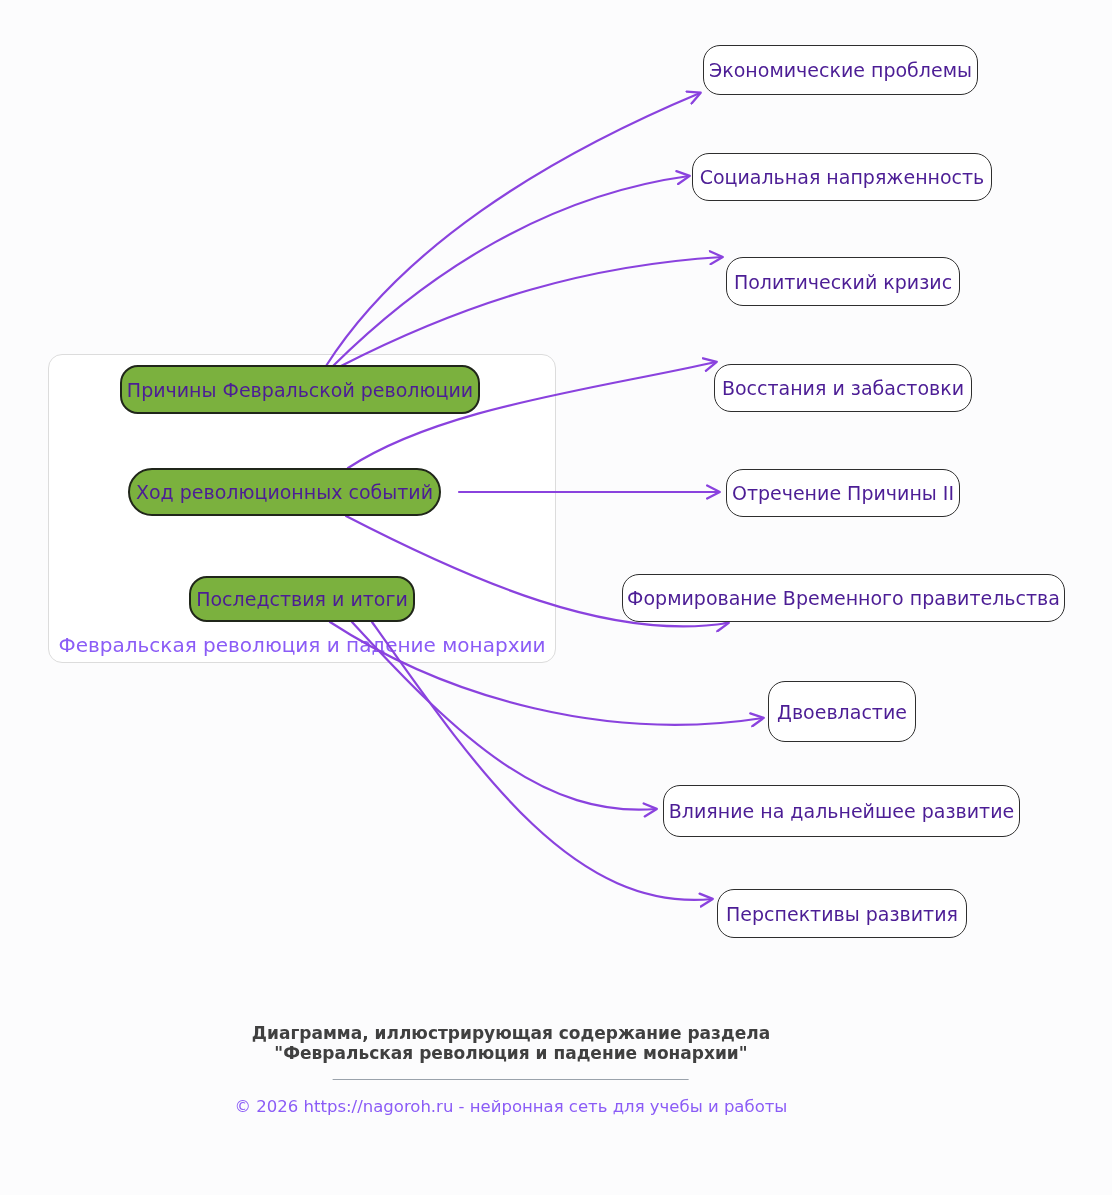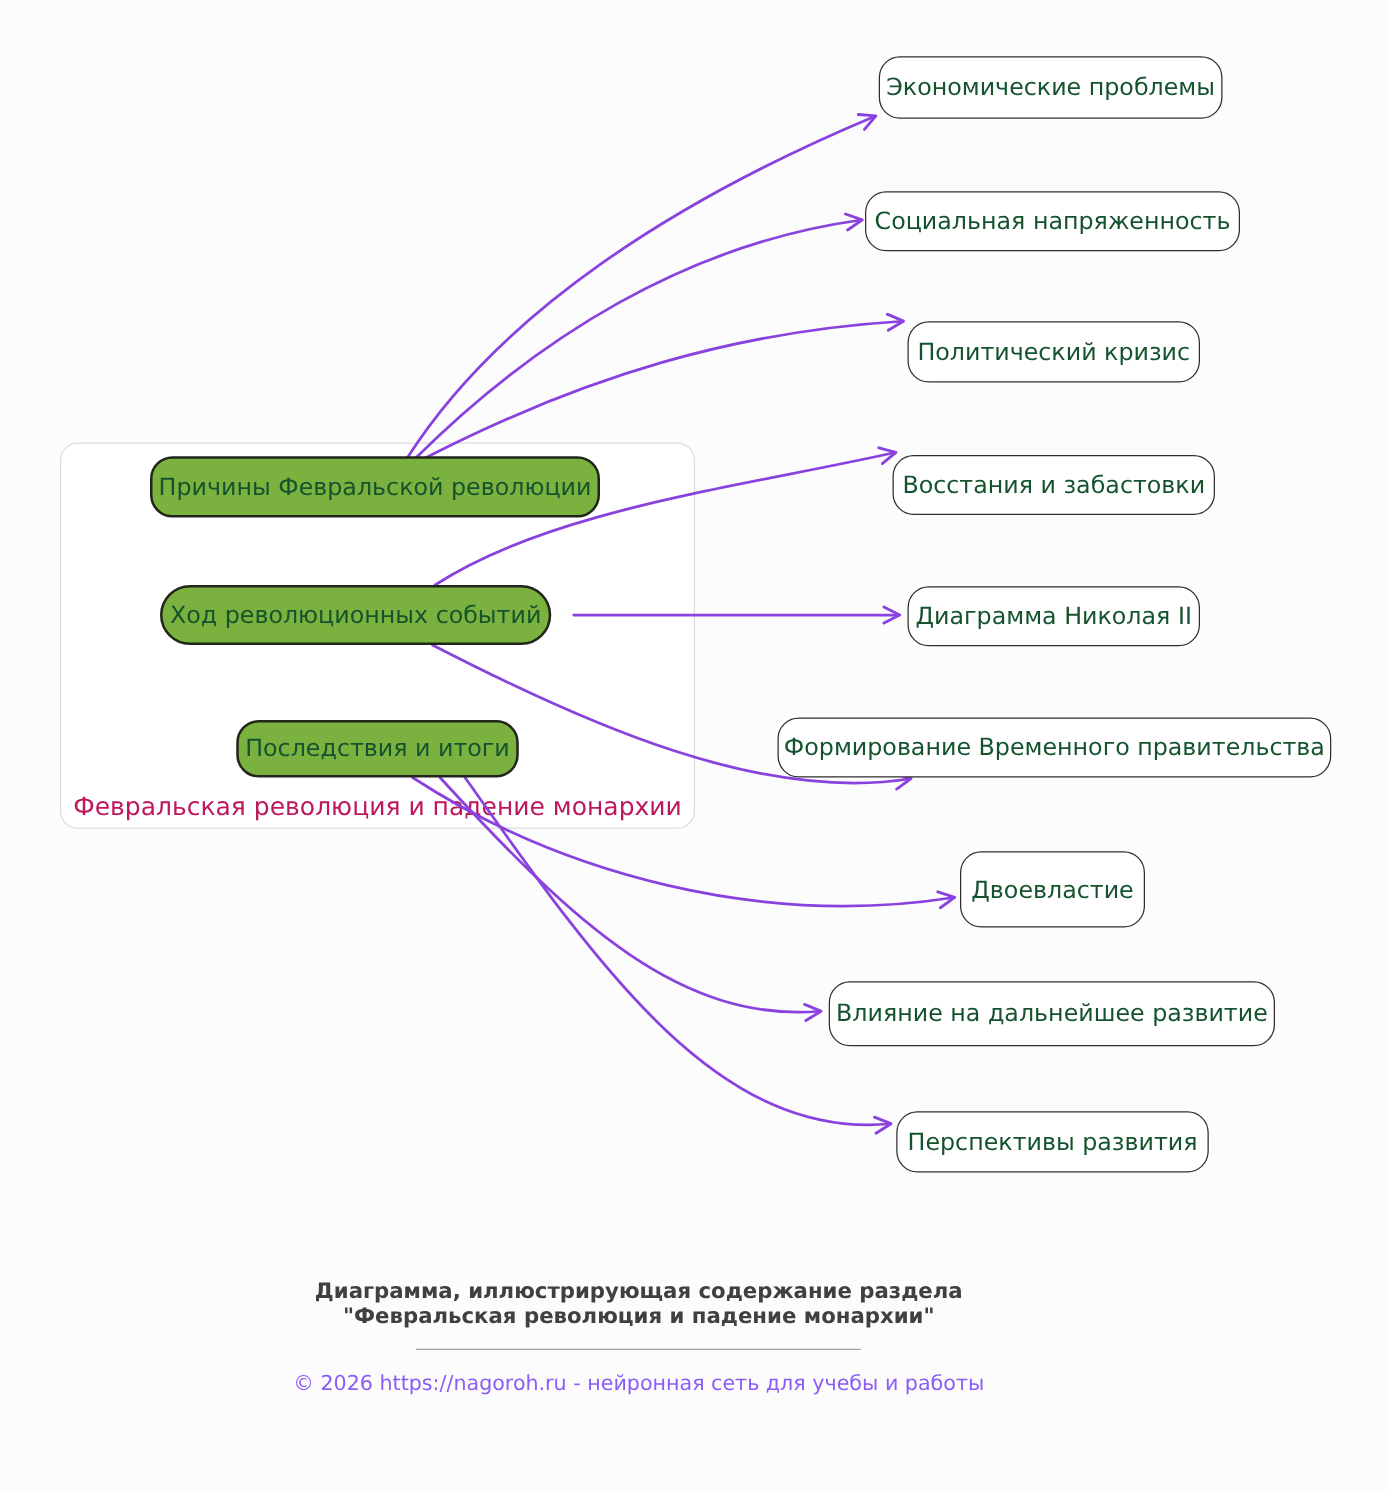--- a/index.html
+++ b/index.html
@@ -25,42 +25,42 @@
     border: 1.5px solid #dcdcdc;
     border-radius: 14px;
     box-sizing: border-box;
     z-index: 1;
   }
   .section-title {
     position: absolute;
     left: 0; right: 0; bottom: 5px;
     text-align: center;
     font-size: 20px;
-    color: #be185d;
+    color: #8b5cf6;
     white-space: nowrap;
   }
 
   
   svg.edges {
     position: absolute;
     left: 0; top: 0;
     z-index: 2;
     pointer-events: none;
   }
 
   
   .node {
     position: absolute;
     display: flex;
     align-items: center;
     justify-content: center;
     box-sizing: border-box;
     white-space: nowrap;
     font-size: 19px;
-    color: #14532d;
+    color: #4c1d95;
     z-index: 3;
   }
   .topic {
     background: #7bb13e;
     border: 2px solid #20261a;
     border-radius: 18px;
   }
   .subtopic {
     background: #ffffff;
     border: 1.6px solid #2e2e2e;
@@ -140,21 +140,21 @@
   <div class="node subtopic" style="left:692px; top:153px; width:300px; height:48px;">
     <span>Социальная напряженность</span>
   </div>
   <div class="node subtopic" style="left:726px; top:257px; width:234px; height:49px;">
     <span>Политический кризис</span>
   </div>
   <div class="node subtopic" style="left:714px; top:364px; width:258px; height:48px;">
     <span>Восстания и забастовки</span>
   </div>
   <div class="node subtopic" style="left:726px; top:469px; width:234px; height:48px;">
-    <span>Диаграмма Николая II</span>
+    <span>Отречение Причины II</span>
   </div>
   <div class="node subtopic" style="left:622px; top:574px; width:443px; height:48px;">
     <span>Формирование Временного правительства</span>
   </div>
   <div class="node subtopic" style="left:768px; top:681px; width:148px; height:61px;">
     <span>Двоевластие</span>
   </div>
   <div class="node subtopic" style="left:663px; top:785px; width:357px; height:52px;">
     <span>Влияние на дальнейшее развитие</span>
   </div>

